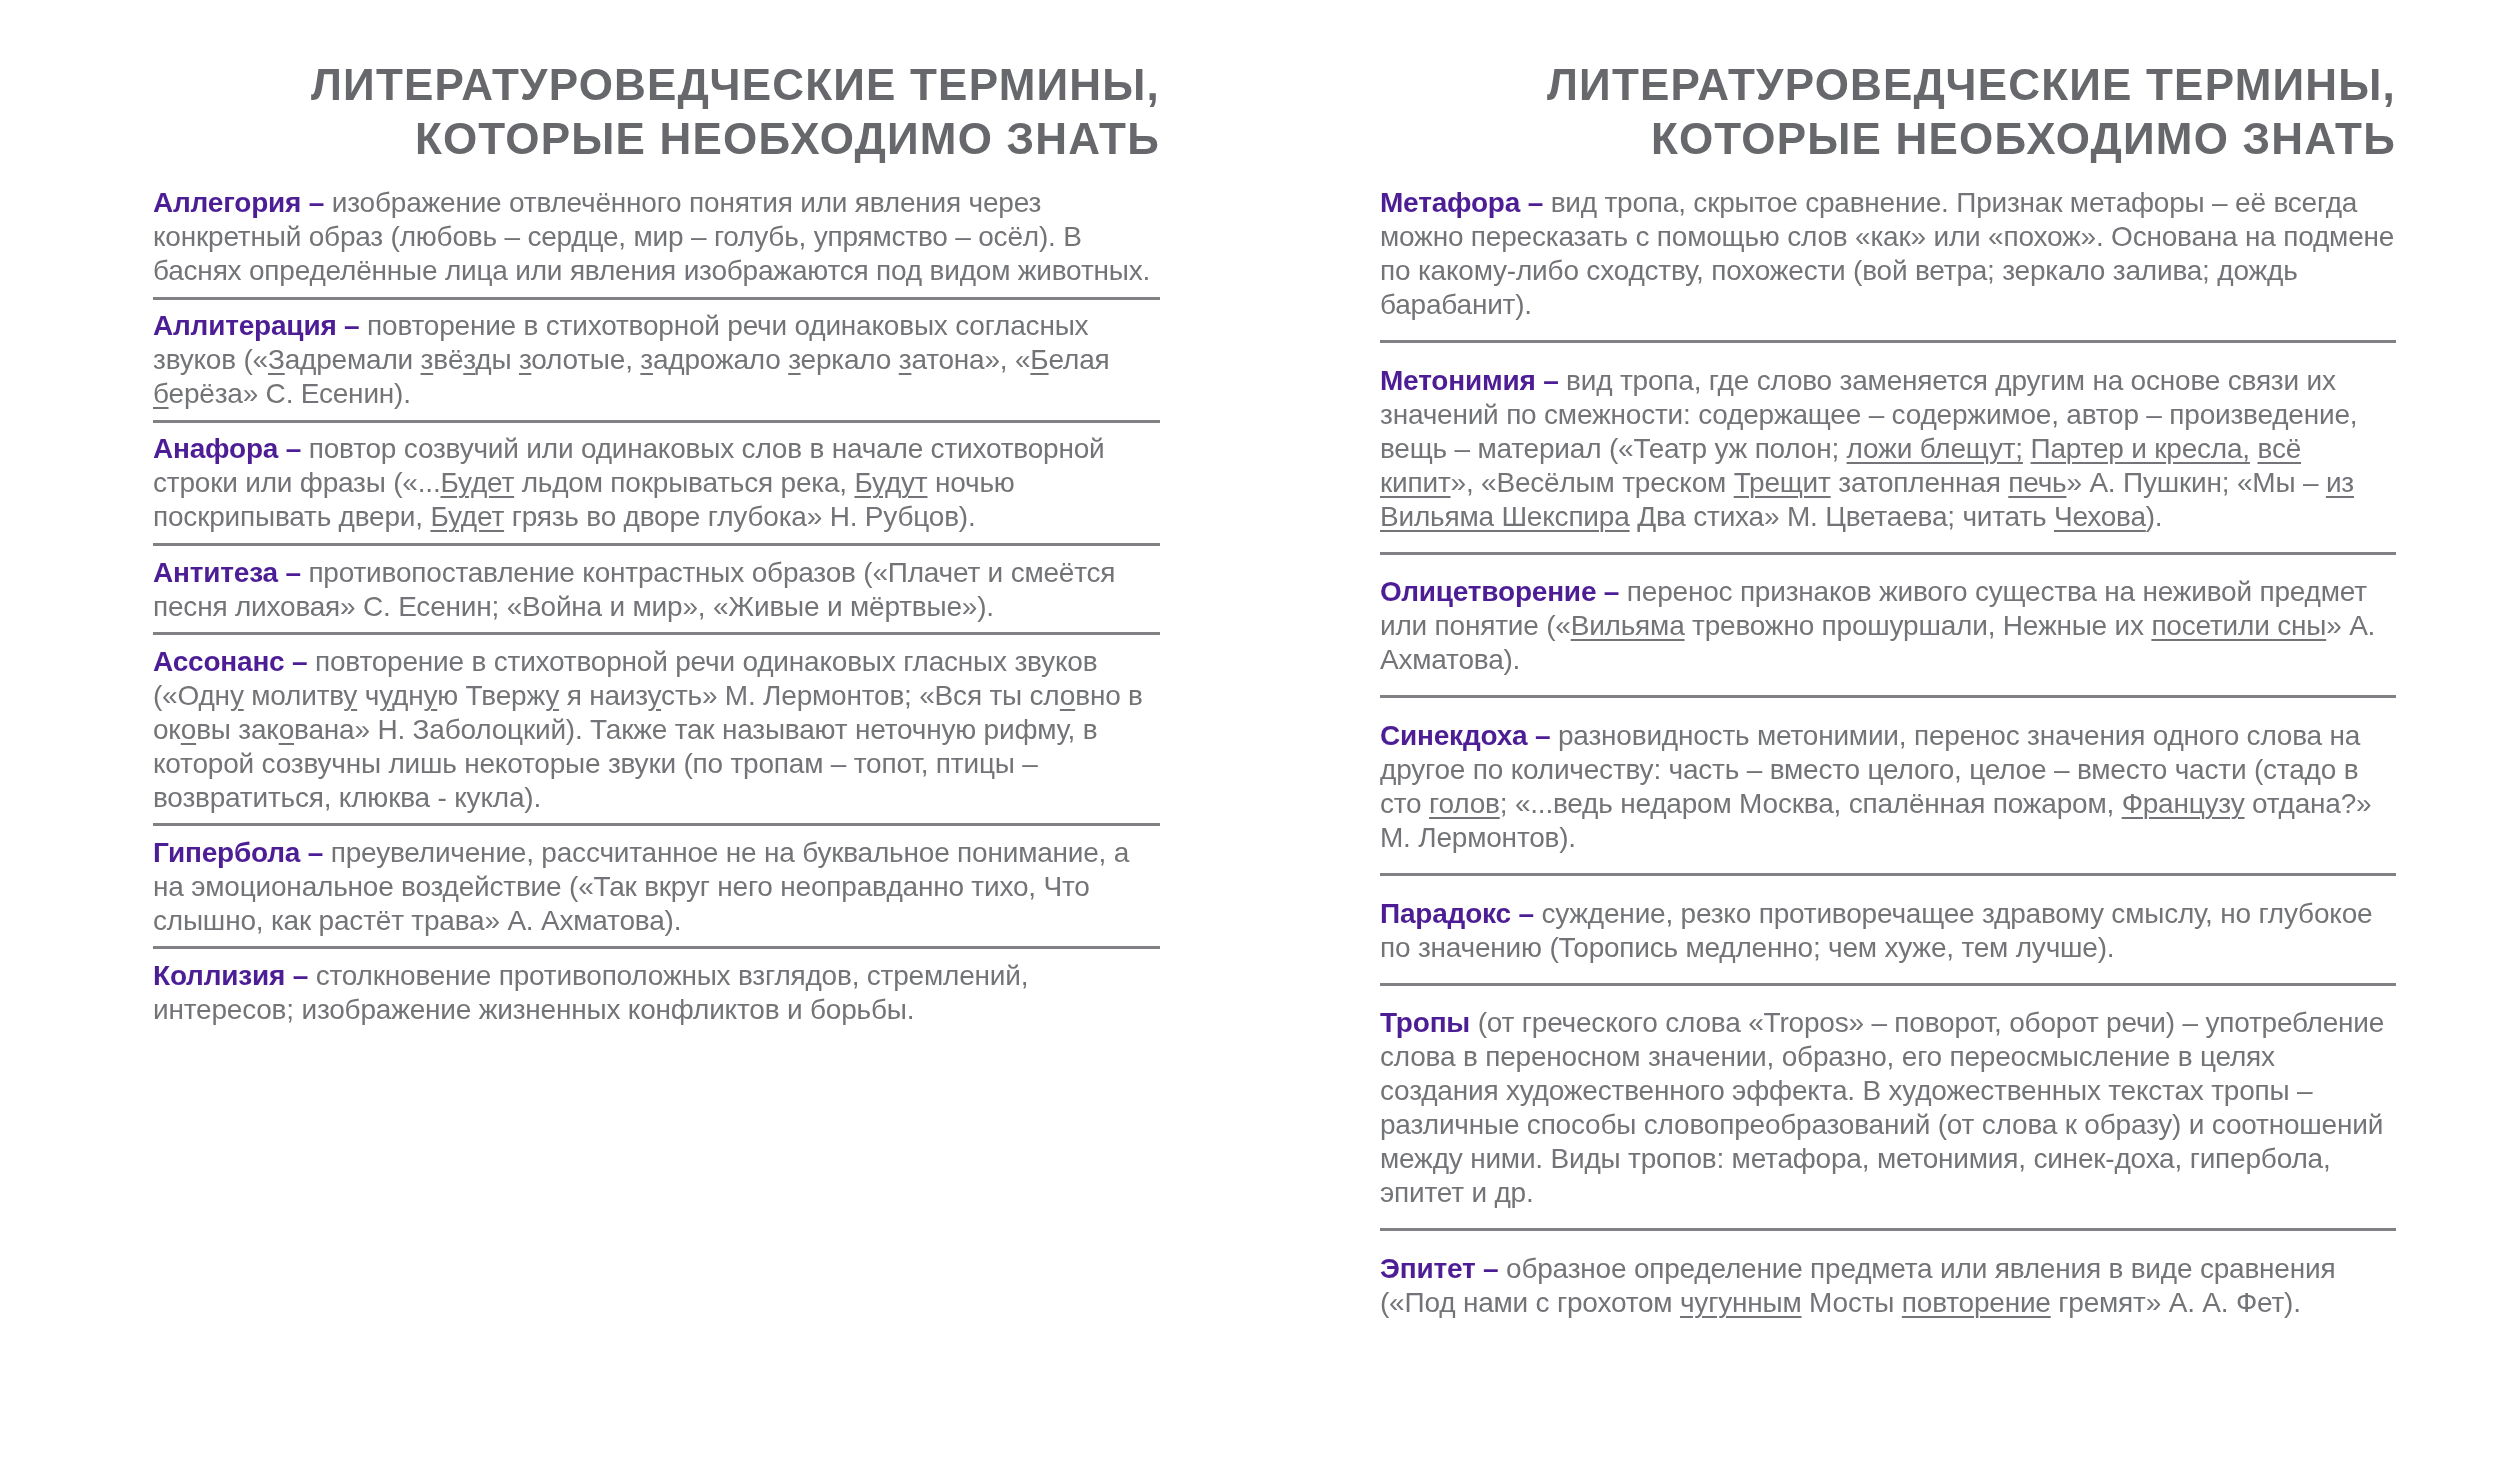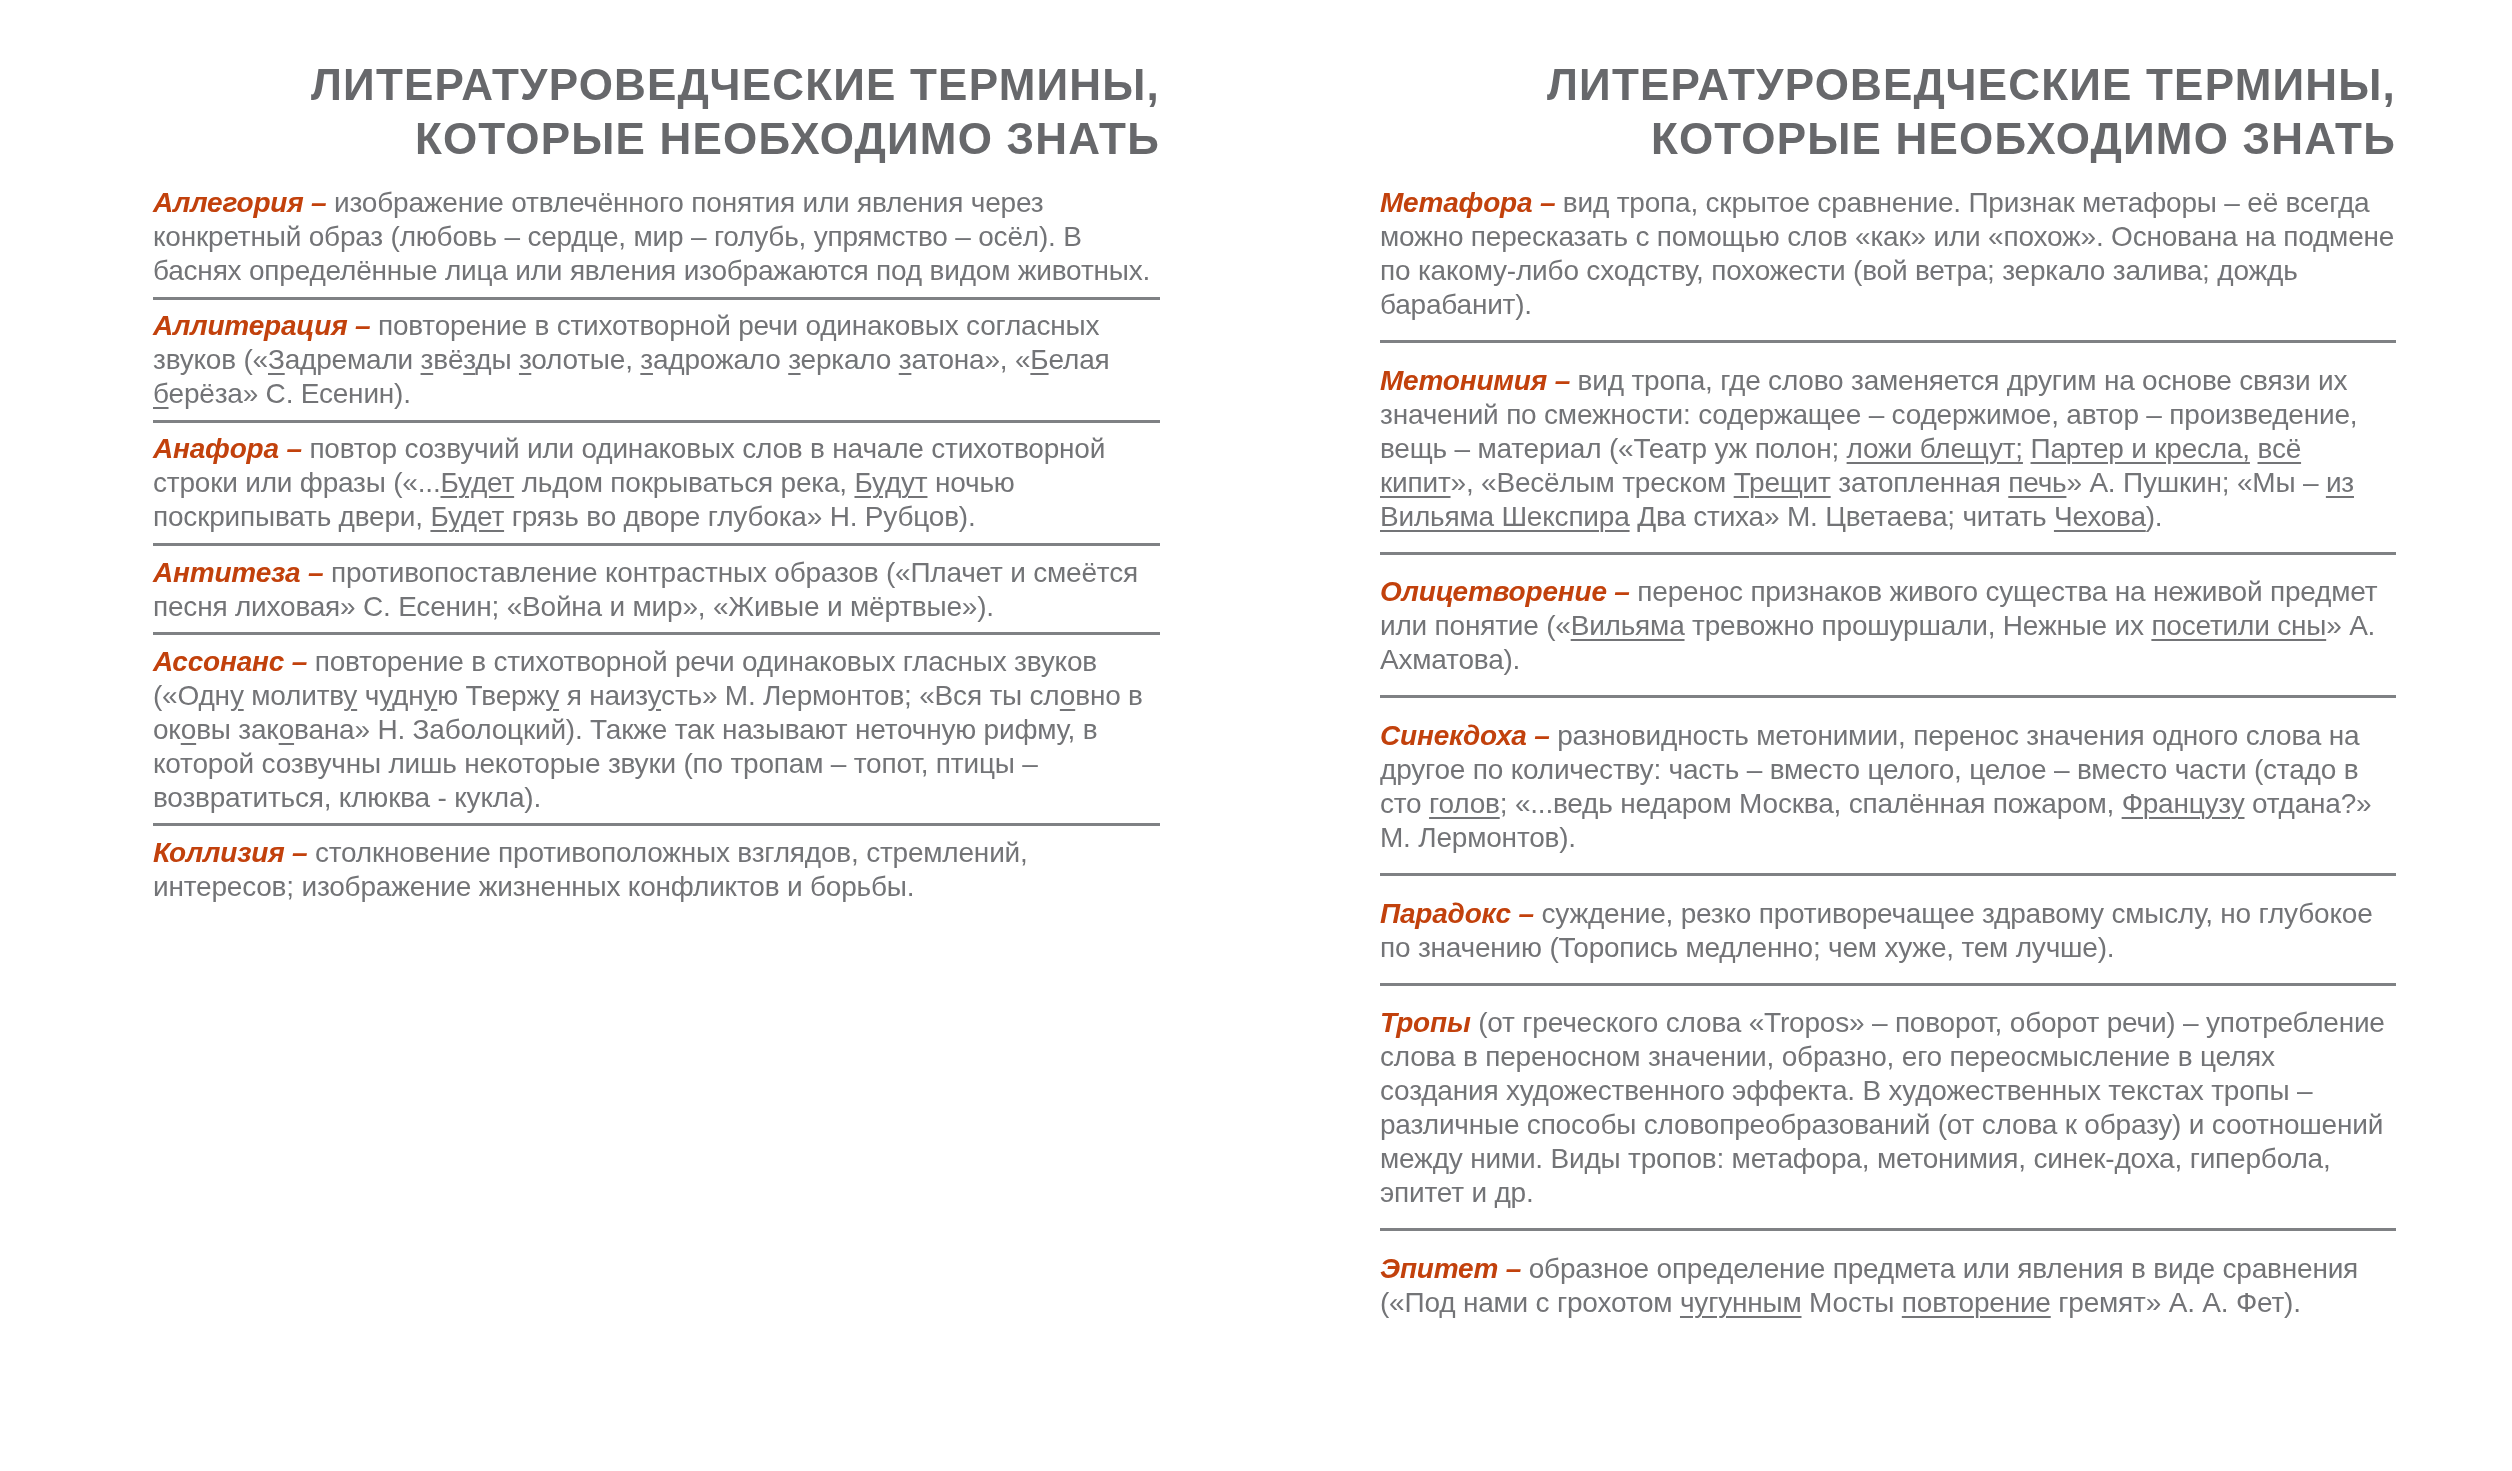--- a/index.html
+++ b/index.html
@@ -34,22 +34,21 @@
     color: #737477;
     border-bottom: 3px solid #7f8184;
     text-align: left;
   }
   .column-left  .entry { padding: 9.7px 0 8.5px 0; }
   .column-right .entry { padding: 20.7px 0 18px 0; }
   .column-left  .entry:first-child, .column-right .entry:first-child { padding-top: 0; }
   .entry:last-child { border-bottom: none; }
   .entry .term {
     font-weight: bold;
-    color: #c2410c;
-    font-style: italic;
+    color: #4c1d95;
   }
   .entry .def u {
     text-decoration: underline;
     text-decoration-thickness: 1.8px;
     text-underline-offset: 4.3px;
   }
 </style>
 </head>
 <body>
 
@@ -57,20 +56,21 @@
   <h1 class="page-title">
     <span class="tline">ЛИТЕРАТУРОВЕДЧЕСКИЕ ТЕРМИНЫ,</span>
     <span class="tline">КОТОРЫЕ НЕОБХОДИМО ЗНАТЬ</span>
   </h1>
   <div class="entries">
       <article class="entry"><b class="term">Аллегория –</b><span class="def"><span> изображение отвлечённого понятия или явления через конкретный образ (любовь – сердце, мир – голубь, упрямство – осёл). В баснях определённые лица или явления изображаются под видом животных.</span></span></article>
       <article class="entry"><b class="term">Аллитерация –</b><span class="def"><span> повторение в стихотворной речи одинаковых согласных звуков («</span><u>З</u><span>адремали </span><u>з</u><span>вё</span><u>з</u><span>ды </span><u>з</u><span>олотые, </span><u>з</u><span>адрожало </span><u>з</u><span>еркало </span><u>з</u><span>атона», «</span><u>Б</u><span>елая </span><u>б</u><span>ерёза» С. Есенин).</span></span></article>
       <article class="entry"><b class="term">Анафора –</b><span class="def"><span> повтор созвучий или одинаковых слов в начале стихотворной строки или фразы («...</span><u>Будет</u><span> льдом покрываться река, </span><u>Будут</u><span> ночью поскрипывать двери, </span><u>Будет</u><span> грязь во дворе глубока» Н. Рубцов).</span></span></article>
       <article class="entry"><b class="term">Антитеза –</b><span class="def"><span> противопоставление контрастных образов («Плачет и смеётся песня лиховая» С. Есенин; «Война и мир», «Живые и мёртвые»).</span></span></article>
       <article class="entry"><b class="term">Ассонанс –</b><span class="def"><span> повторение в стихотворной речи одинаковых гласных звуков («Одн</span><u>у</u><span> молитв</span><u>у</u><span> ч</span><u>у</u><span>дн</span><u>у</u><span>ю Тверж</span><u>у</u><span> я наиз</span><u>у</u><span>сть» М. Лермонтов; «Вся ты сл</span><u>о</u><span>вно в ок</span><u>о</u><span>вы зак</span><u>о</u><span>вана» Н. Заболоцкий). Также так называют неточную рифму, в которой созвучны лишь некоторые звуки (по тропам – топот, птицы – возвратиться, клюква - кукла).</span></span></article>
+      <article class="entry"><b class="term">Гипербола –</b><span class="def"><span> преувеличение, рассчитанное не на буквальное понимание, а на эмоциональное воздействие («Так вкруг него неоправданно тихо, Что слышно, как растёт трава» А. Ахматова).</span></span></article>
       <article class="entry"><b class="term">Коллизия –</b><span class="def"><span> столкновение противоположных взглядов, стремлений, интересов; изображение жизненных конфликтов и борьбы.</span></span></article>
     </div>
 </section>
 
 <section class="column column-right">
   <h1 class="page-title">
     <span class="tline">ЛИТЕРАТУРОВЕДЧЕСКИЕ ТЕРМИНЫ,</span>
     <span class="tline">КОТОРЫЕ НЕОБХОДИМО ЗНАТЬ</span>
   </h1>
   <div class="entries">

